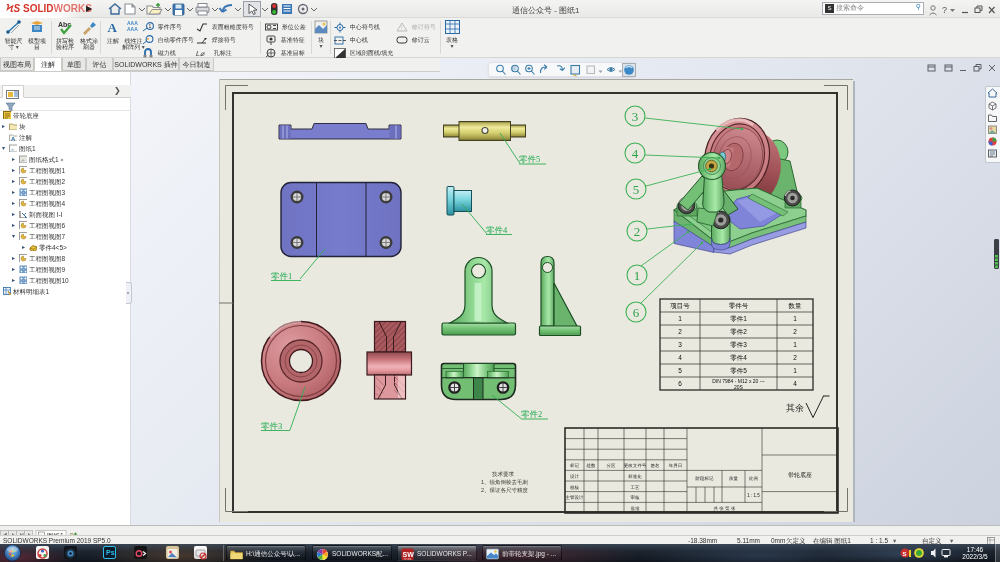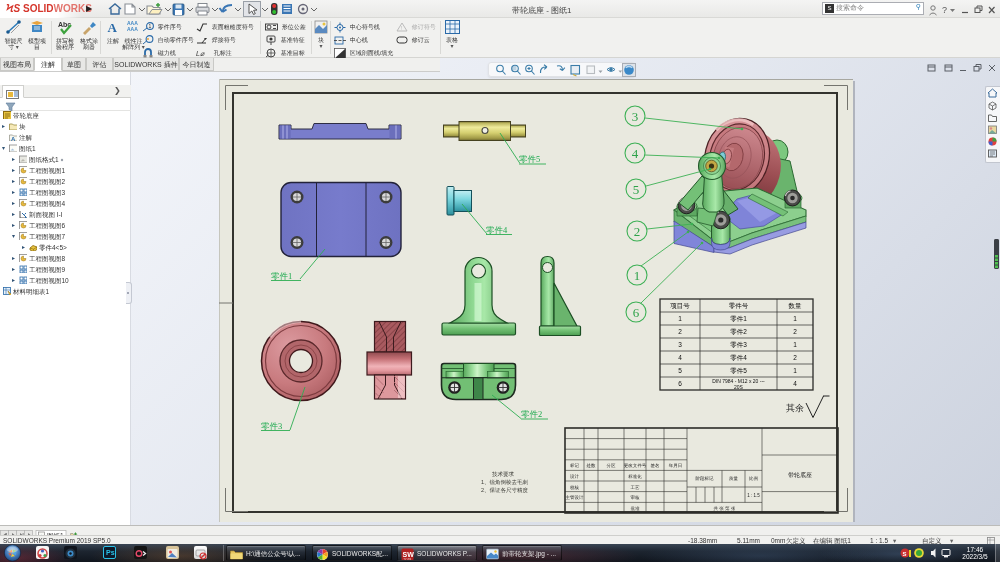--- a/index.html
+++ b/index.html
@@ -102,21 +102,21 @@
       <circle cx="168.2" cy="11" r="2" fill="#30c030"></circle>
 
     <rect x="176" y="3" width="10" height="10" fill="#3a76b4"></rect>
       <path d="M177.5 5 h7 M177.5 7.5 h7 M177.5 10 h7" stroke="#fff" stroke-width="1.2"></path>
   </svg>
   <svg class="abs" style="left:297px;top:3px;" width="30" height="13" viewBox="0 0 30 13">
     <circle cx="6" cy="6" r="4.5" fill="none" stroke="#667" stroke-width="1.3"></circle>
       <circle cx="6" cy="6" r="1.5" fill="#667"></circle>
     <path d="M14 5 l3 3 l3 -3" fill="none" stroke="#666" stroke-width="1"></path>
   </svg>
-  <div id="wintitle" class="abs">带轮底座 - 图纸1</div>
+  <div id="wintitle" class="abs">通信公众号 - 图纸1</div>
   <div id="searchbox" class="abs"><span style="display:inline-block;width:9px;height:9px;background:#333;color:#fff;font-size:6px;text-align:center;line-height:9px;margin:1px 2px;">S</span>搜索命令<span style="float:right;color:#2e7fb8;margin-right:2px;">⚲</span></div>
   <div id="titlebtns" class="abs">
     <svg width="70" height="12" viewBox="0 0 70 12">
       <g stroke="#777" fill="none" stroke-width="1">
         <circle cx="5" cy="4" r="2.2"></circle>
           <path d="M1.5 11 Q5 7 8.5 11"></path>
       </g>
       <text x="14" y="9" font-size="9" fill="#555">?</text>
       <path d="M22 5 l2.5 3 l2.5 -3 z" fill="#777"></path>
       <path d="M34 8.5 h6" stroke="#555" stroke-width="1.2"></path>

